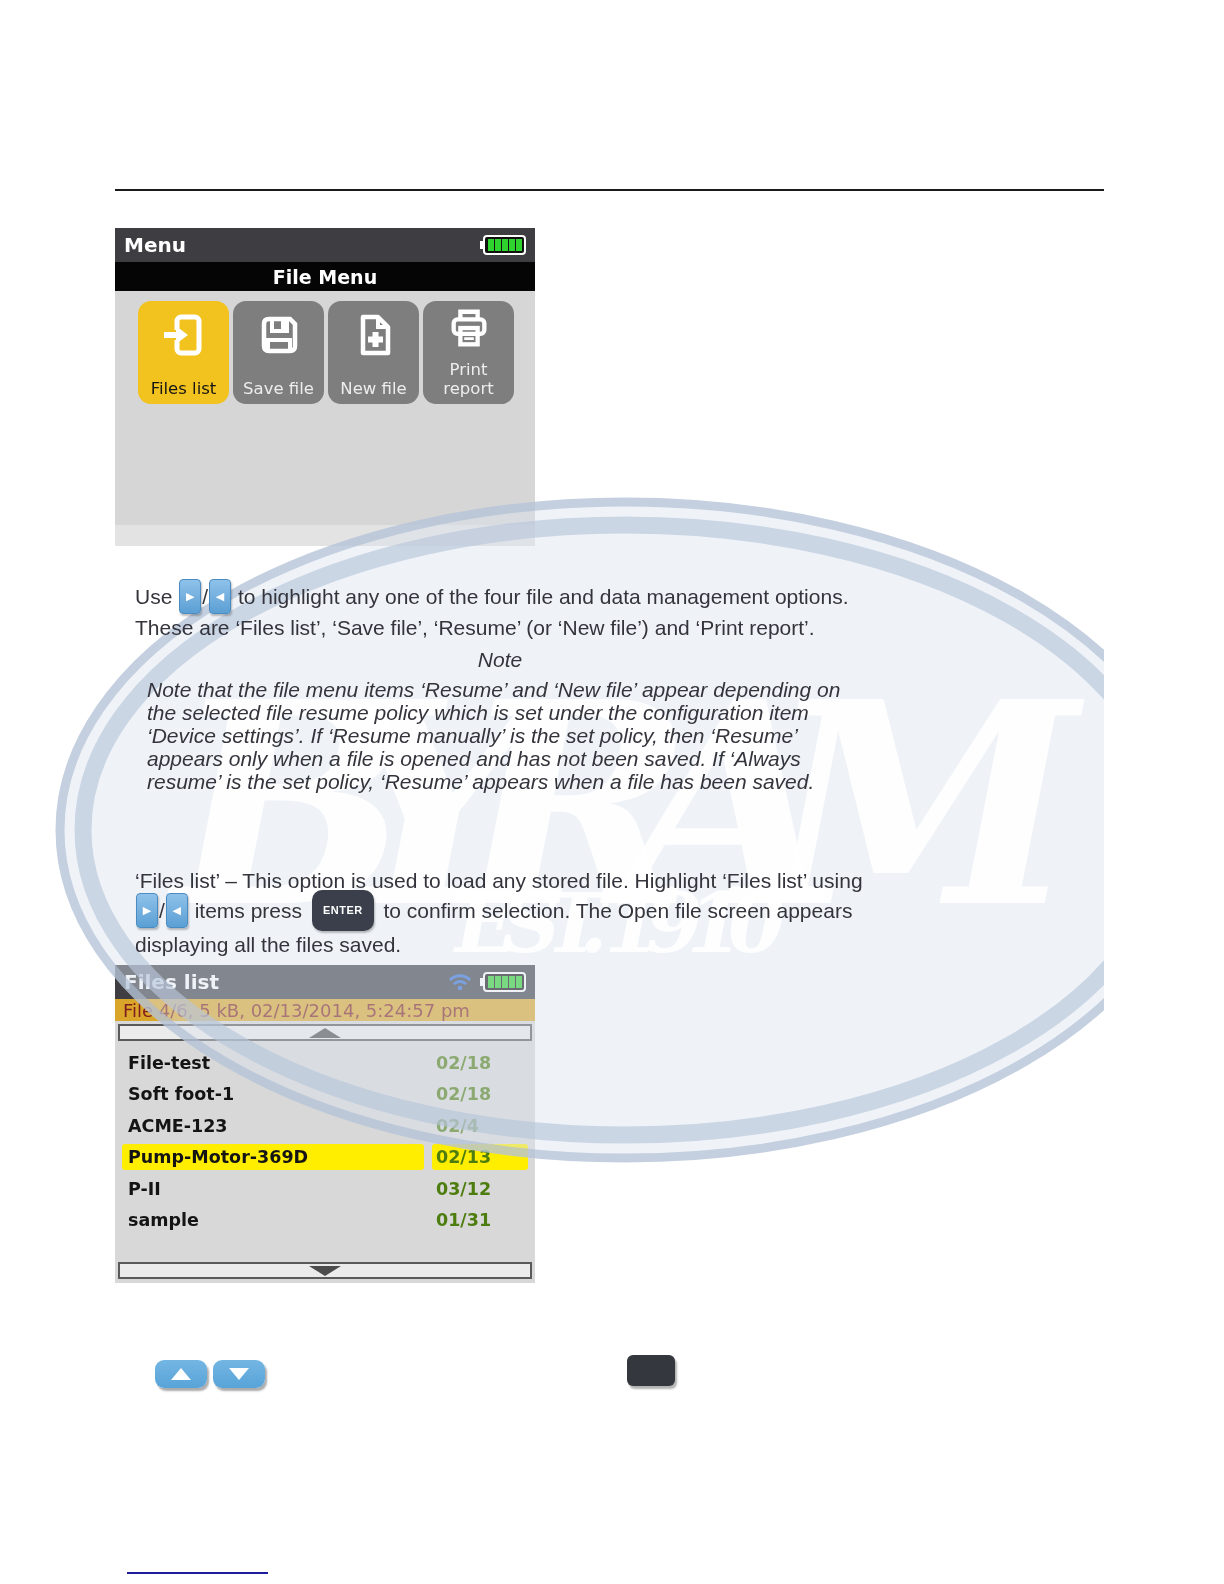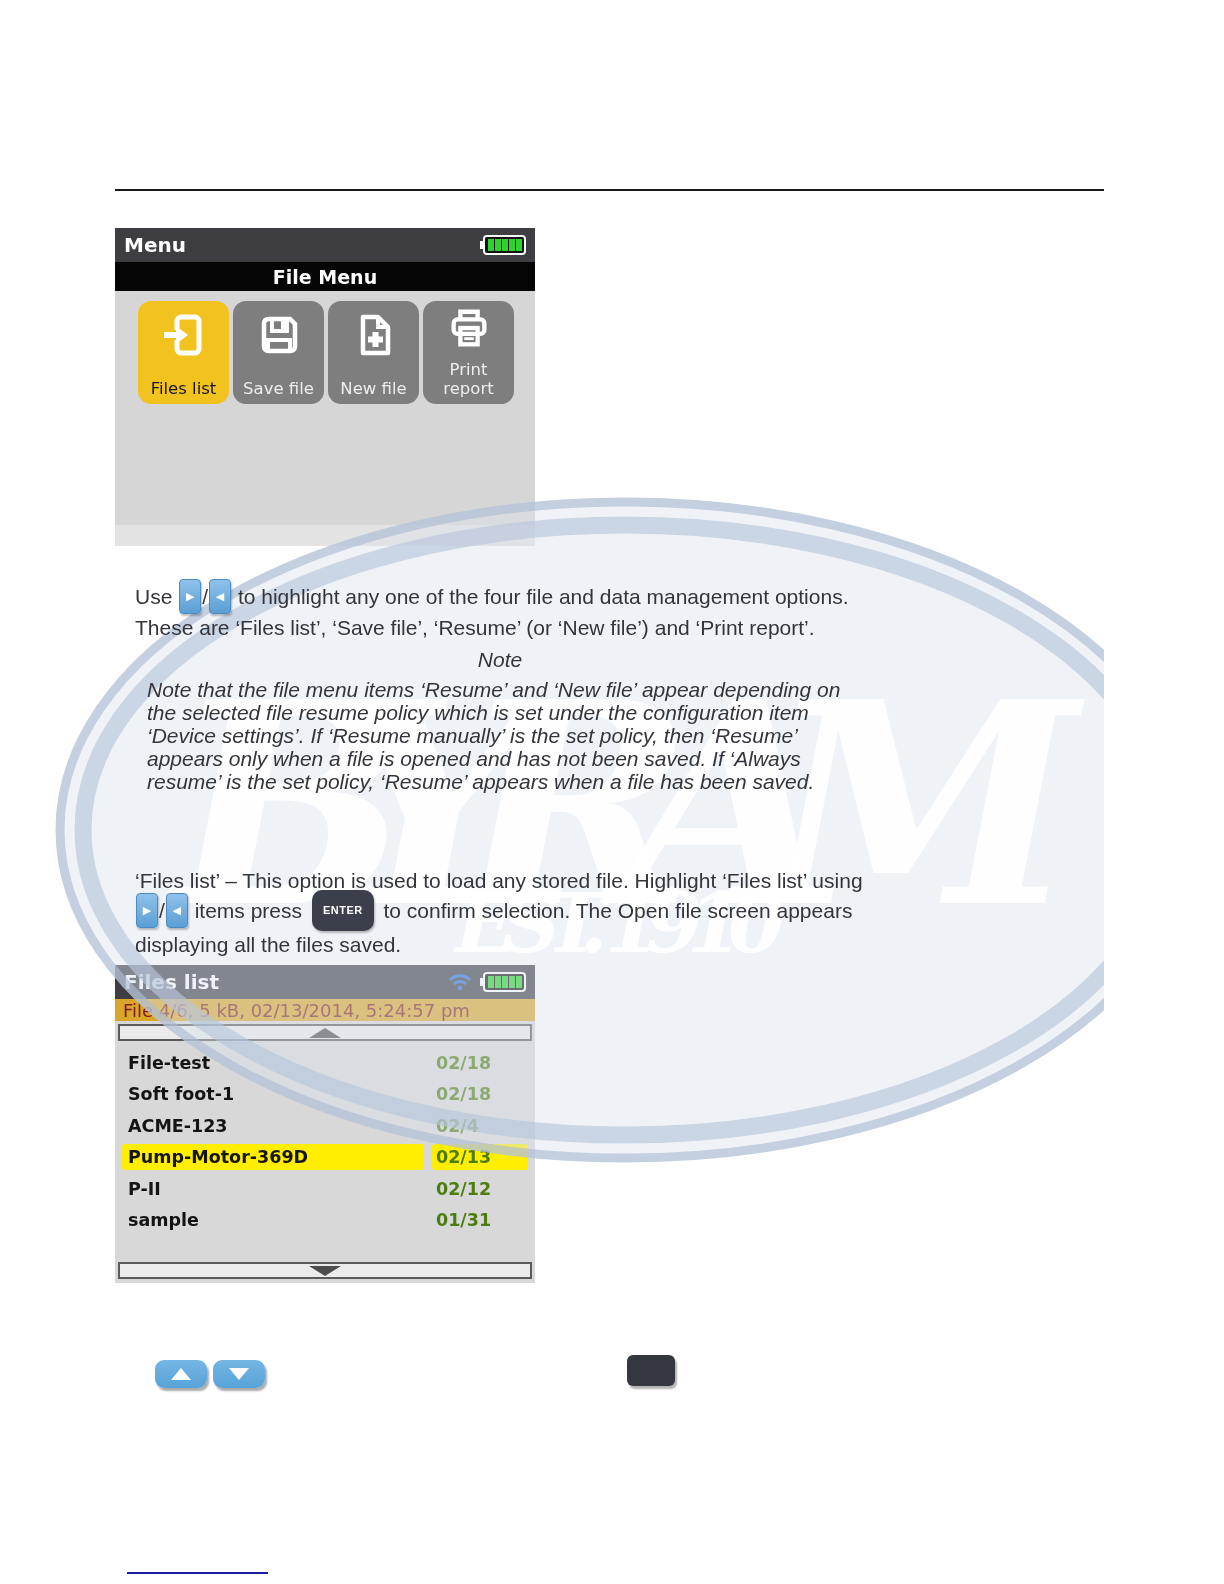--- a/index.html
+++ b/index.html
@@ -202,21 +202,21 @@
         <div class="file-row">
     <span class="file-name">ACME-123</span>
     <span class="file-date">02/4</span>
   </div>
         <div class="file-row hl">
     <span class="file-name">Pump-Motor-369D</span>
     <span class="file-date">02/13</span>
   </div>
         <div class="file-row">
     <span class="file-name">P-II</span>
-    <span class="file-date">02/12</span>
+    <span class="file-date">03/12</span>
   </div>
         <div class="file-row">
     <span class="file-name">sample</span>
     <span class="file-date">01/31</span>
   </div>
       </div>
     <div class="scrollbar bottom">
       <span class="tri-down"></span>
     </div>
   </div>

